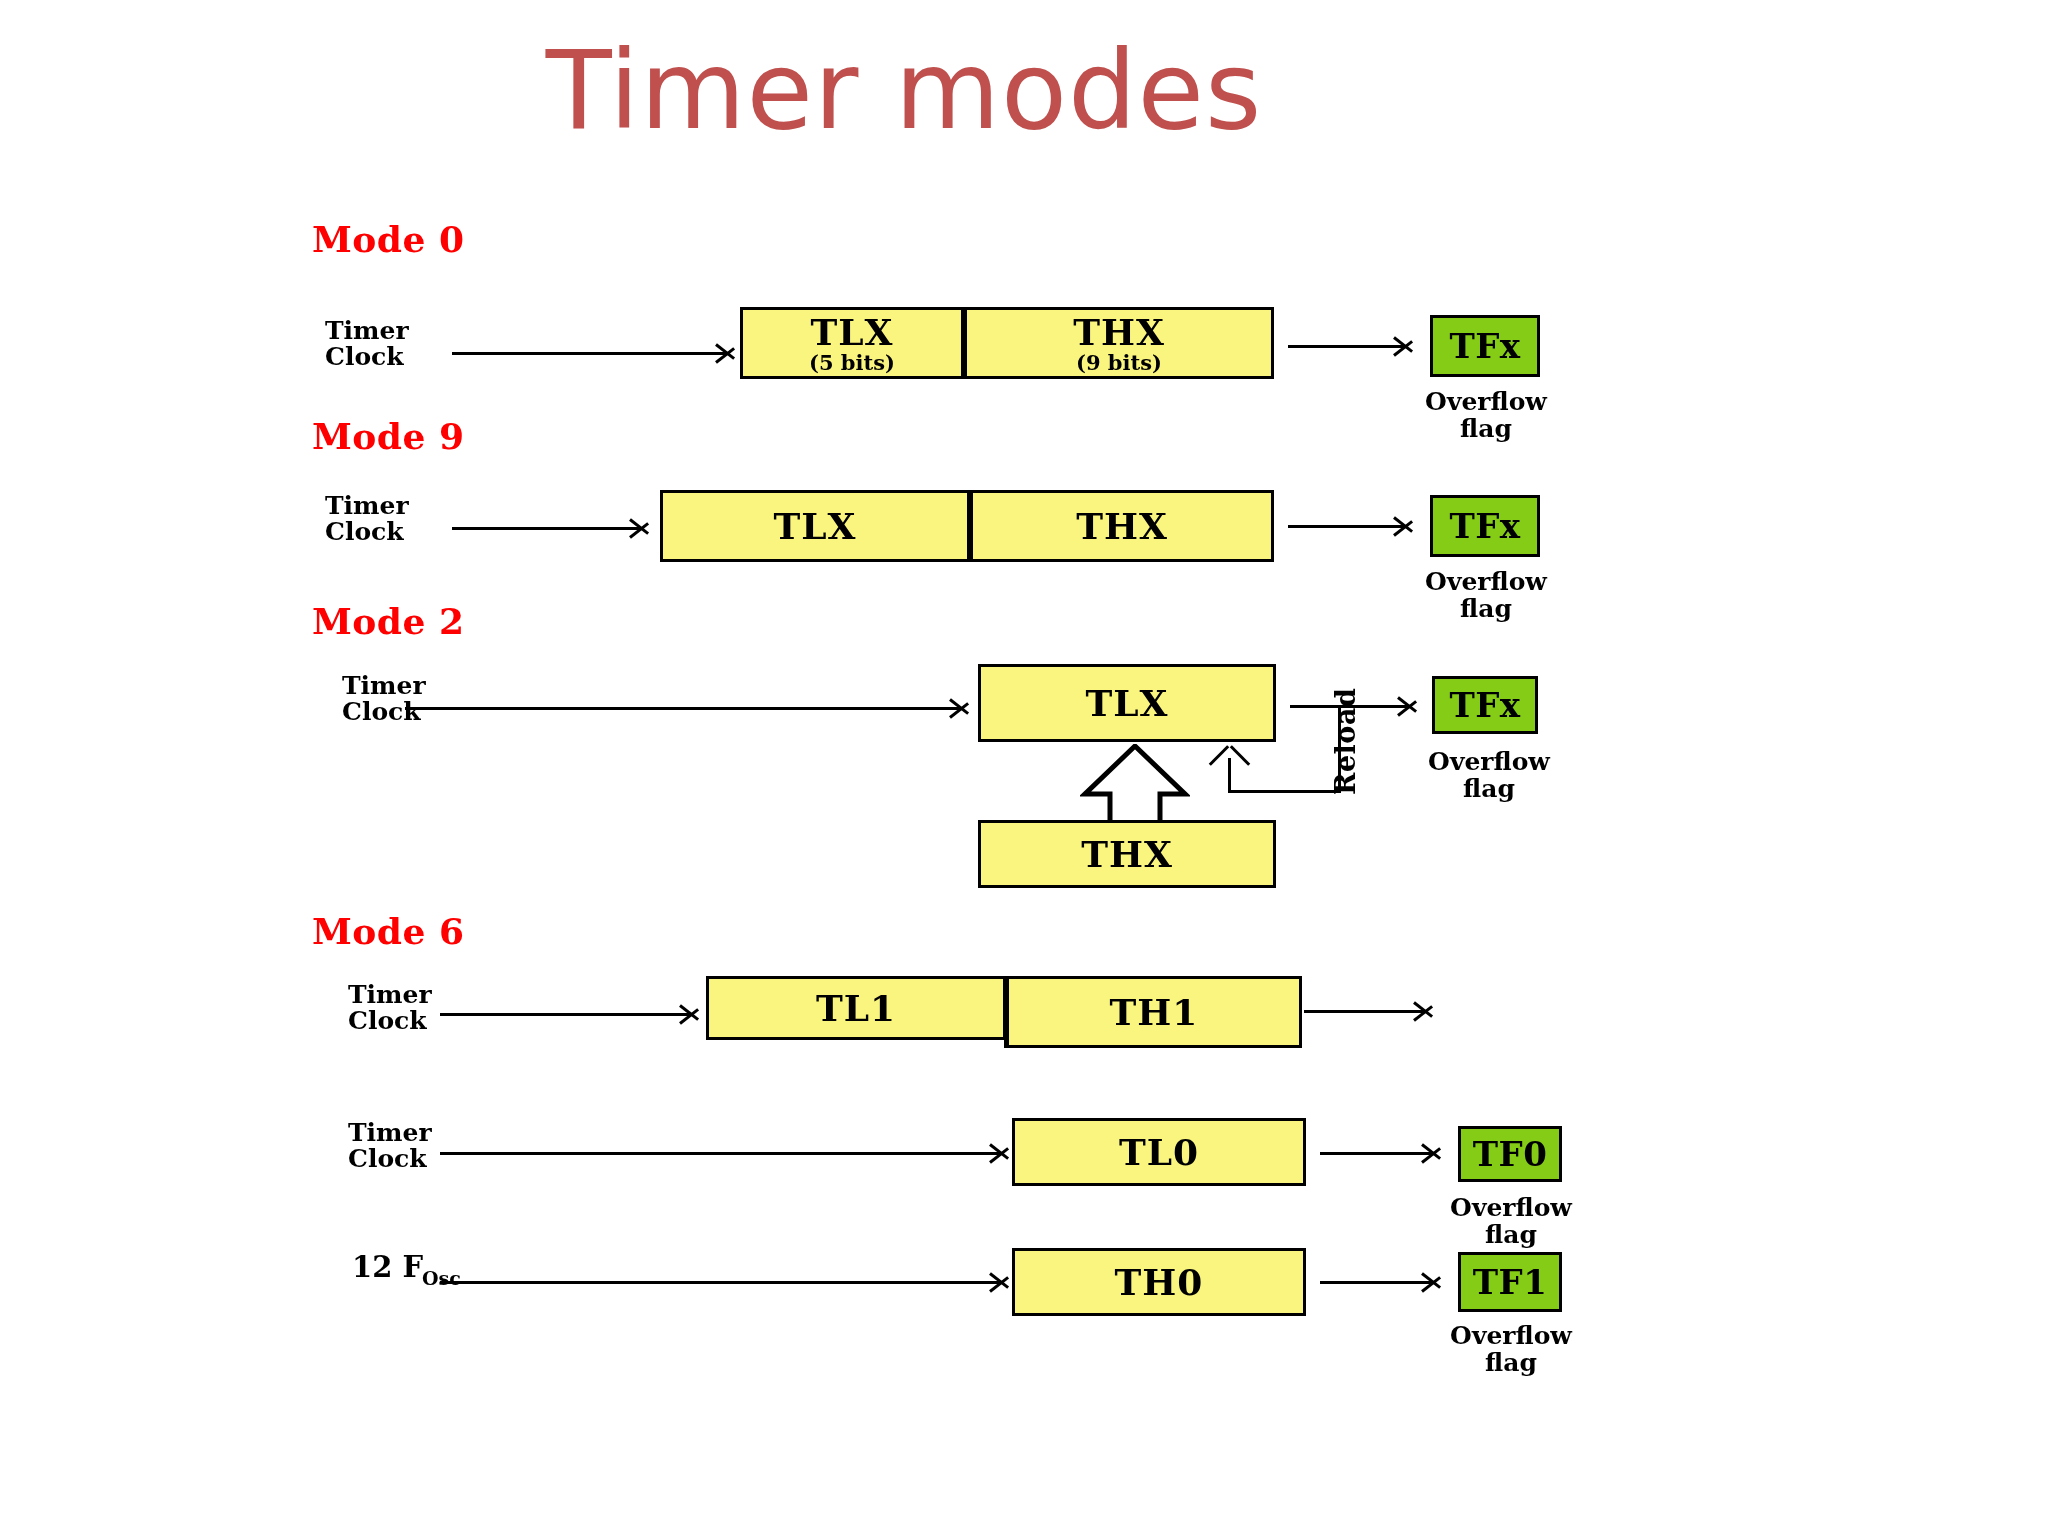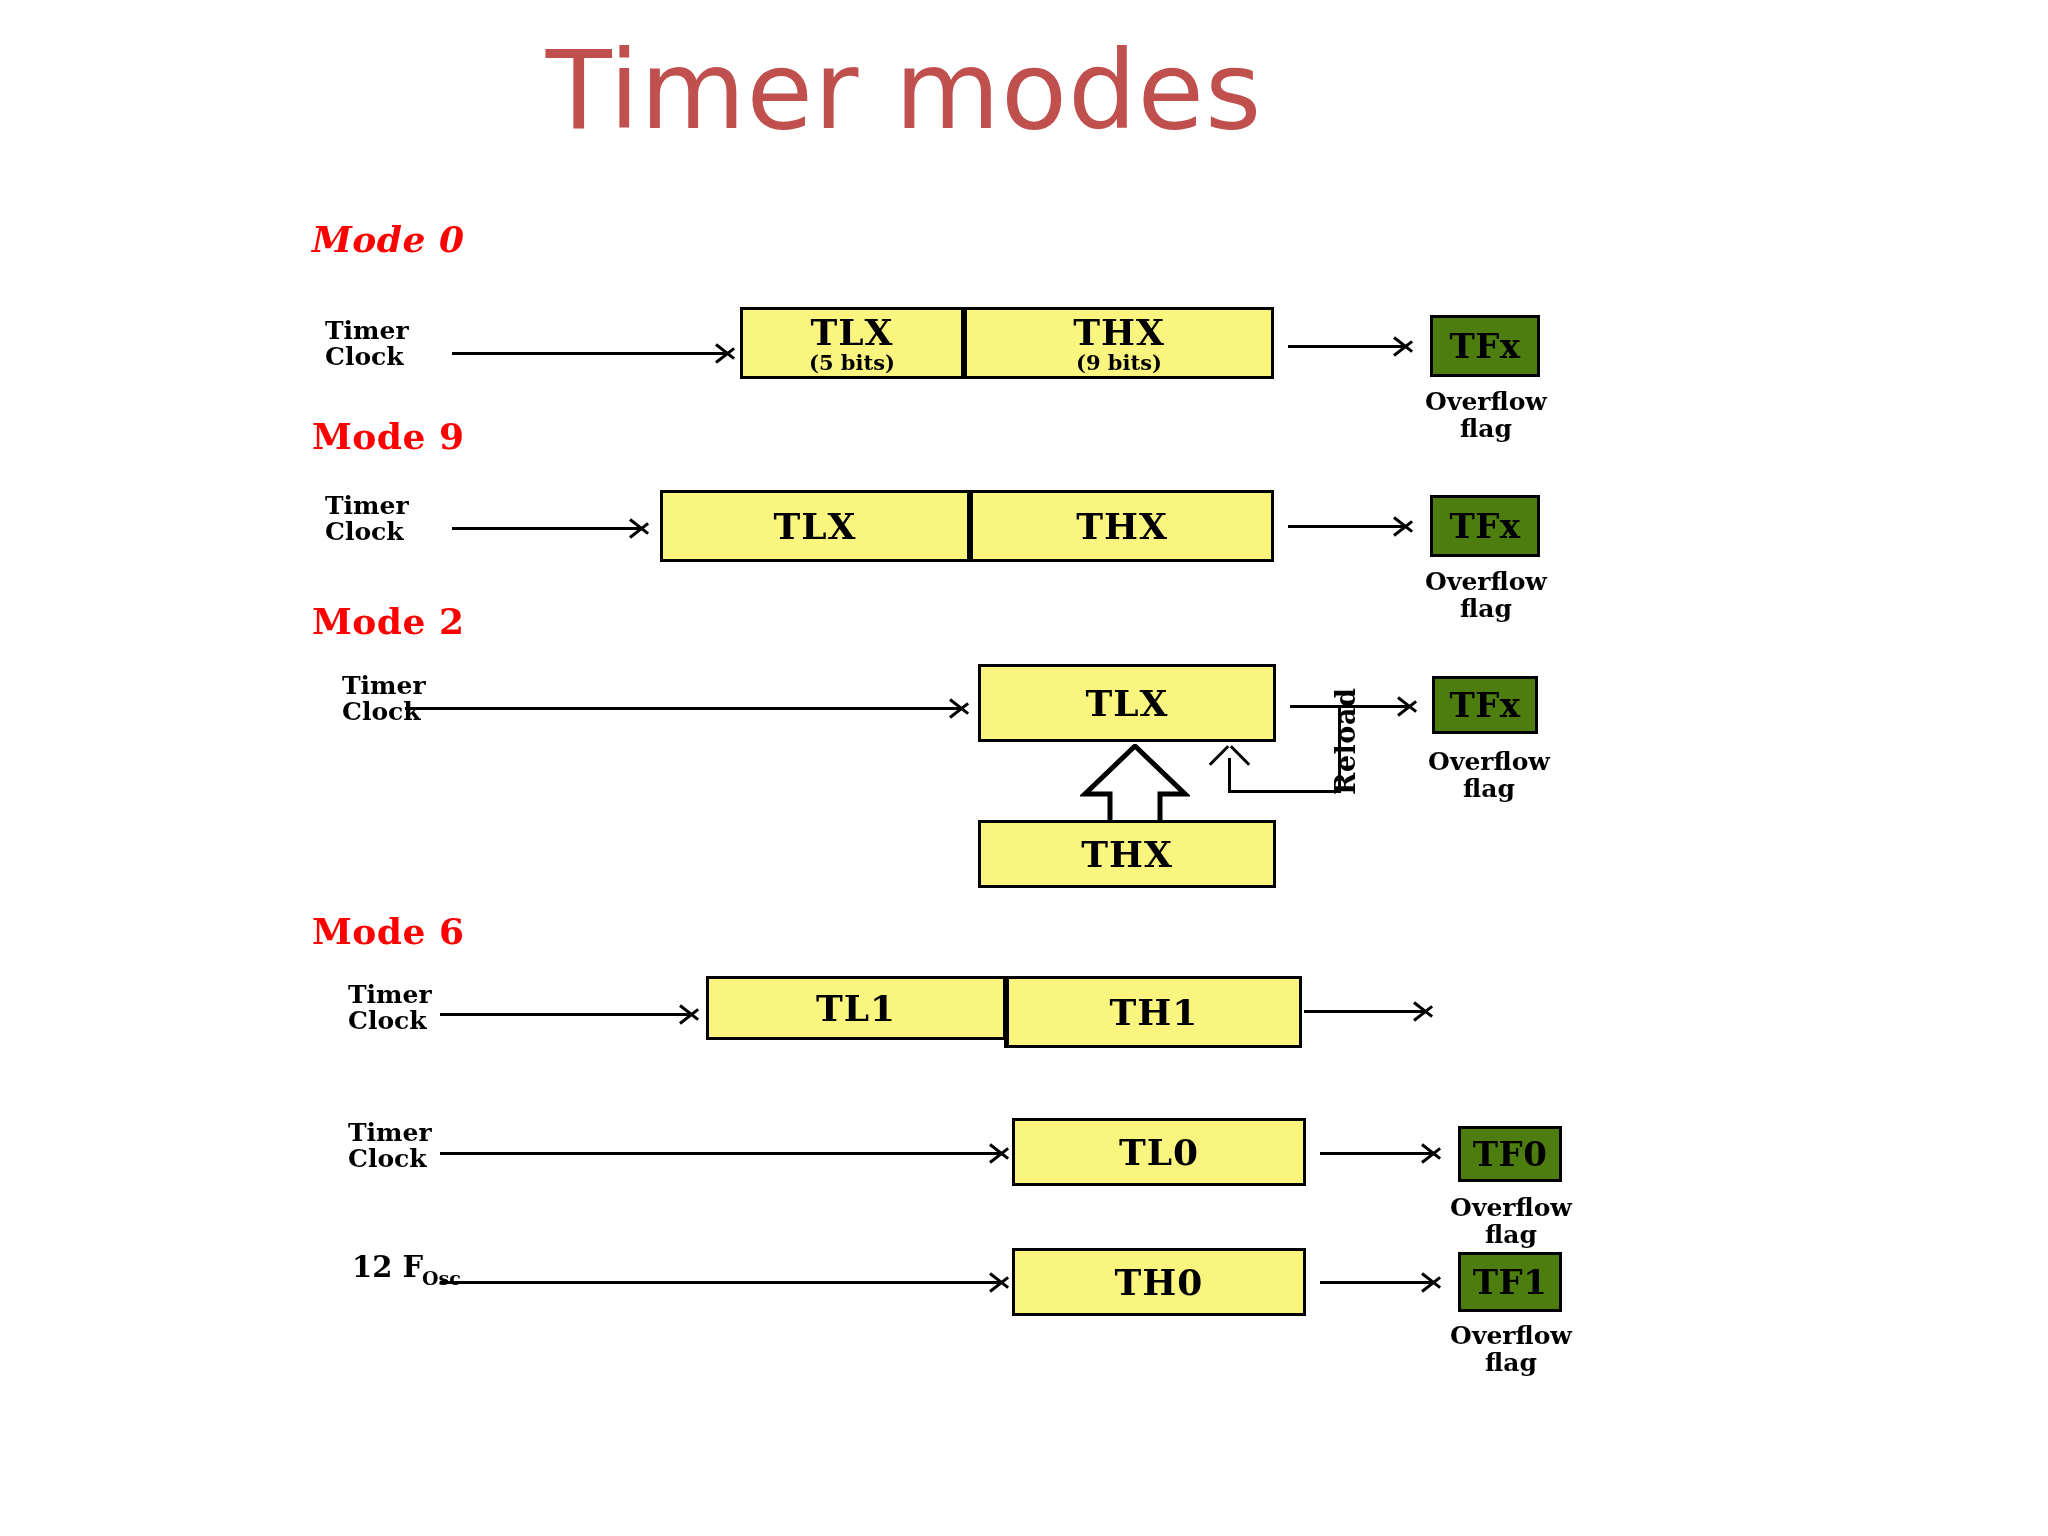--- a/index.html
+++ b/index.html
@@ -104,21 +104,21 @@
     line-height: 1.0;
   }
   .reg .sub {
     font-size: 21px;
     line-height: 1.0;
     margin-top: 2px;
     letter-spacing: 0px;
   }
   .flag {
     position: absolute;
-    background: #4d7c0f;
+    background: #84cc16;
     border: 3px solid #000000;
     box-sizing: border-box;
     display: flex;
     align-items: center;
     justify-content: center;
     font-family: "DejaVu Serif", serif;
     font-weight: bold;
     font-size: 34px;
     color: #000000;
     letter-spacing: 0.5px;
@@ -194,21 +194,21 @@
     letter-spacing: 0.5px;
   }
 </style>
 </head>
 <body>
 
 <div id="slide">
 
   <div class="title">Timer modes</div>
 
-  <div class="mode-label" style="left:312px; top:218px;font-style:italic;">Mode 0</div>
+  <div class="mode-label" style="left:312px; top:218px;">Mode 0</div>
 
   <div class="clk-label" style="left:325px; top:318px;">
     <div>Timer</div>
     <div>Clock</div>
   </div>
   <div class="hline" style="left:452px; top:352px; width:274px;"></div>
   <div class="ahead" style="left:716px; top:339px;"></div>
 
   <div class="reg" style="left:740px; top:307px; width:224px; height:72px;">
     <span class="main">TLX</span>

